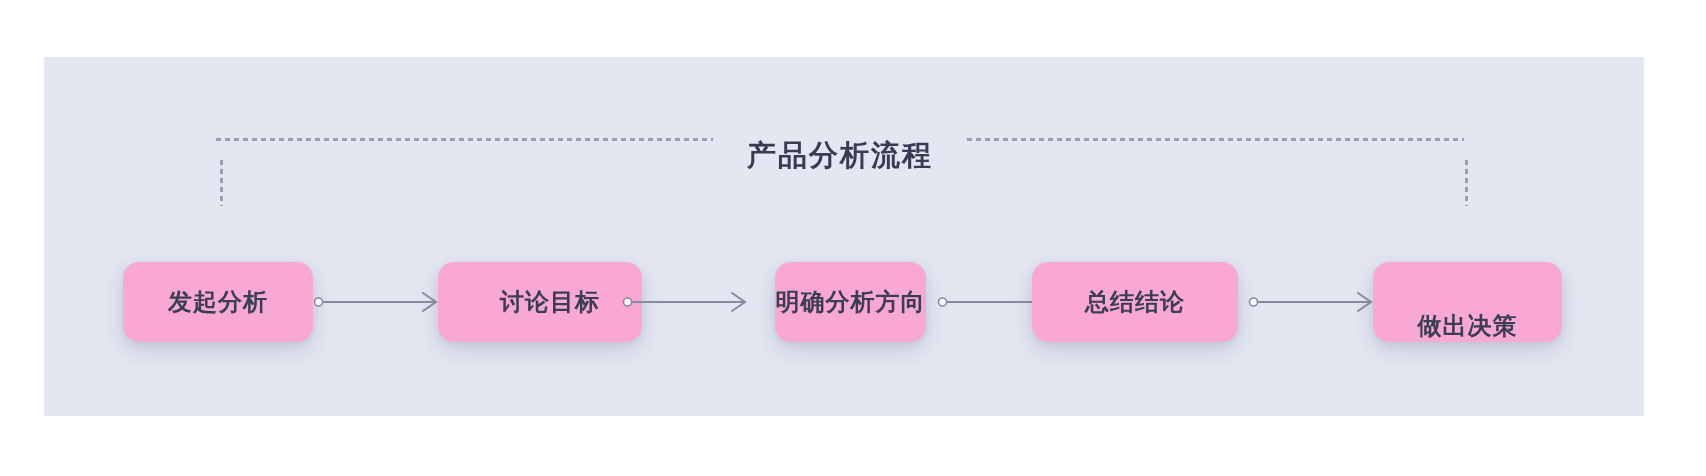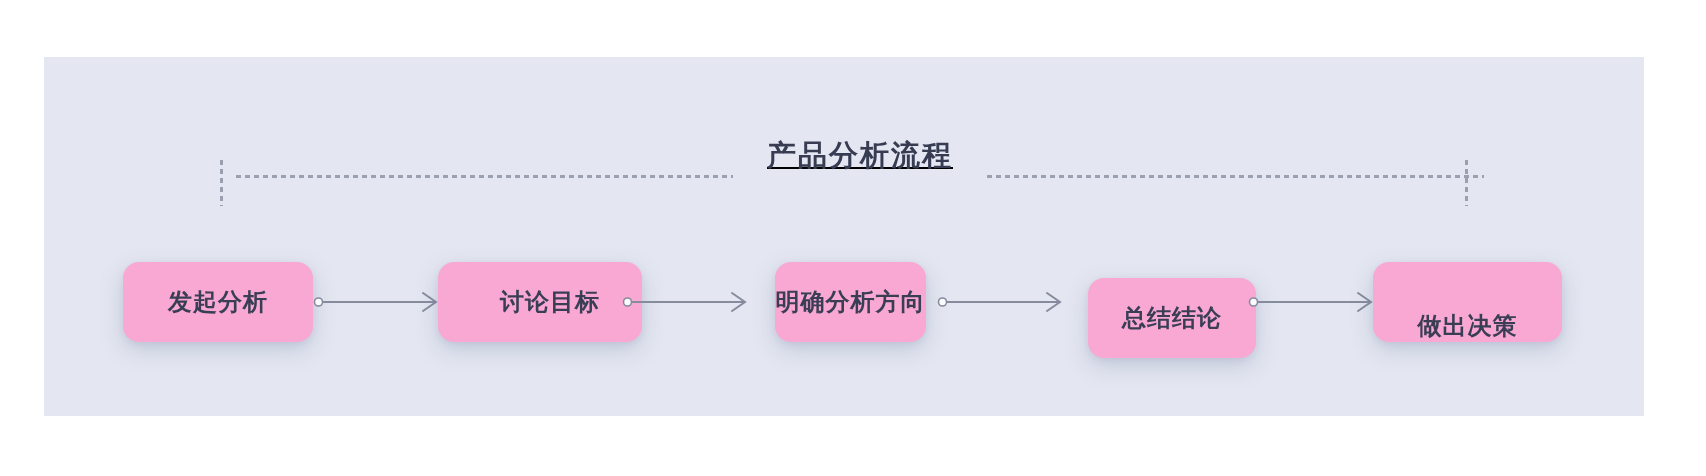--- a/index.html
+++ b/index.html
@@ -15,27 +15,26 @@
     position: absolute;
     left: 44px;
     top: 57px;
     width: 1600px;
     height: 359px;
     background: #e4e7f1;
   }
   
   .bracket {
     position: absolute;
-    left: 192px;
+    left: 172px;
     top: 81px;
     width: 1248px;
     height: 40px;
     display: flex;
-    align-items: flex-end;
-    text-decoration: underline;
+    align-items: flex-start;
   }
   .dash-h {
     flex: 1;
     height: 3px;
     background: repeating-linear-gradient(90deg, #9ba0b1 0 5px, transparent 5px 9px);
   }
   .bracket-title {
     margin: 0 34px;
     font-size: 29px;
     font-weight: 700;
@@ -68,21 +67,21 @@
   .node span {
     font-size: 24px;
     font-weight: 600;
     color: #3a3e55;
     letter-spacing: 1px;
     white-space: nowrap;
   }
   .node-1 { left: 79px;   width: 190px; }
   .node-2 { left: 394px;  width: 184px; padding-left: 20px; }
   .node-3 { left: 731px;  width: 151px; }
-  .node-4 { left: 1044px; width: 168px; margin-top: 16px; }
+  .node-4 { left: 988px; width: 206px; }
   .node-5 { left: 1329px; width: 189px; align-items: flex-end; }
   
   .conn {
     position: absolute;
     top: 234px;
     width: 125px;
     height: 22px;
   }
   .conn-1 { left: 269px; }
   .conn-2 { left: 578px; }

